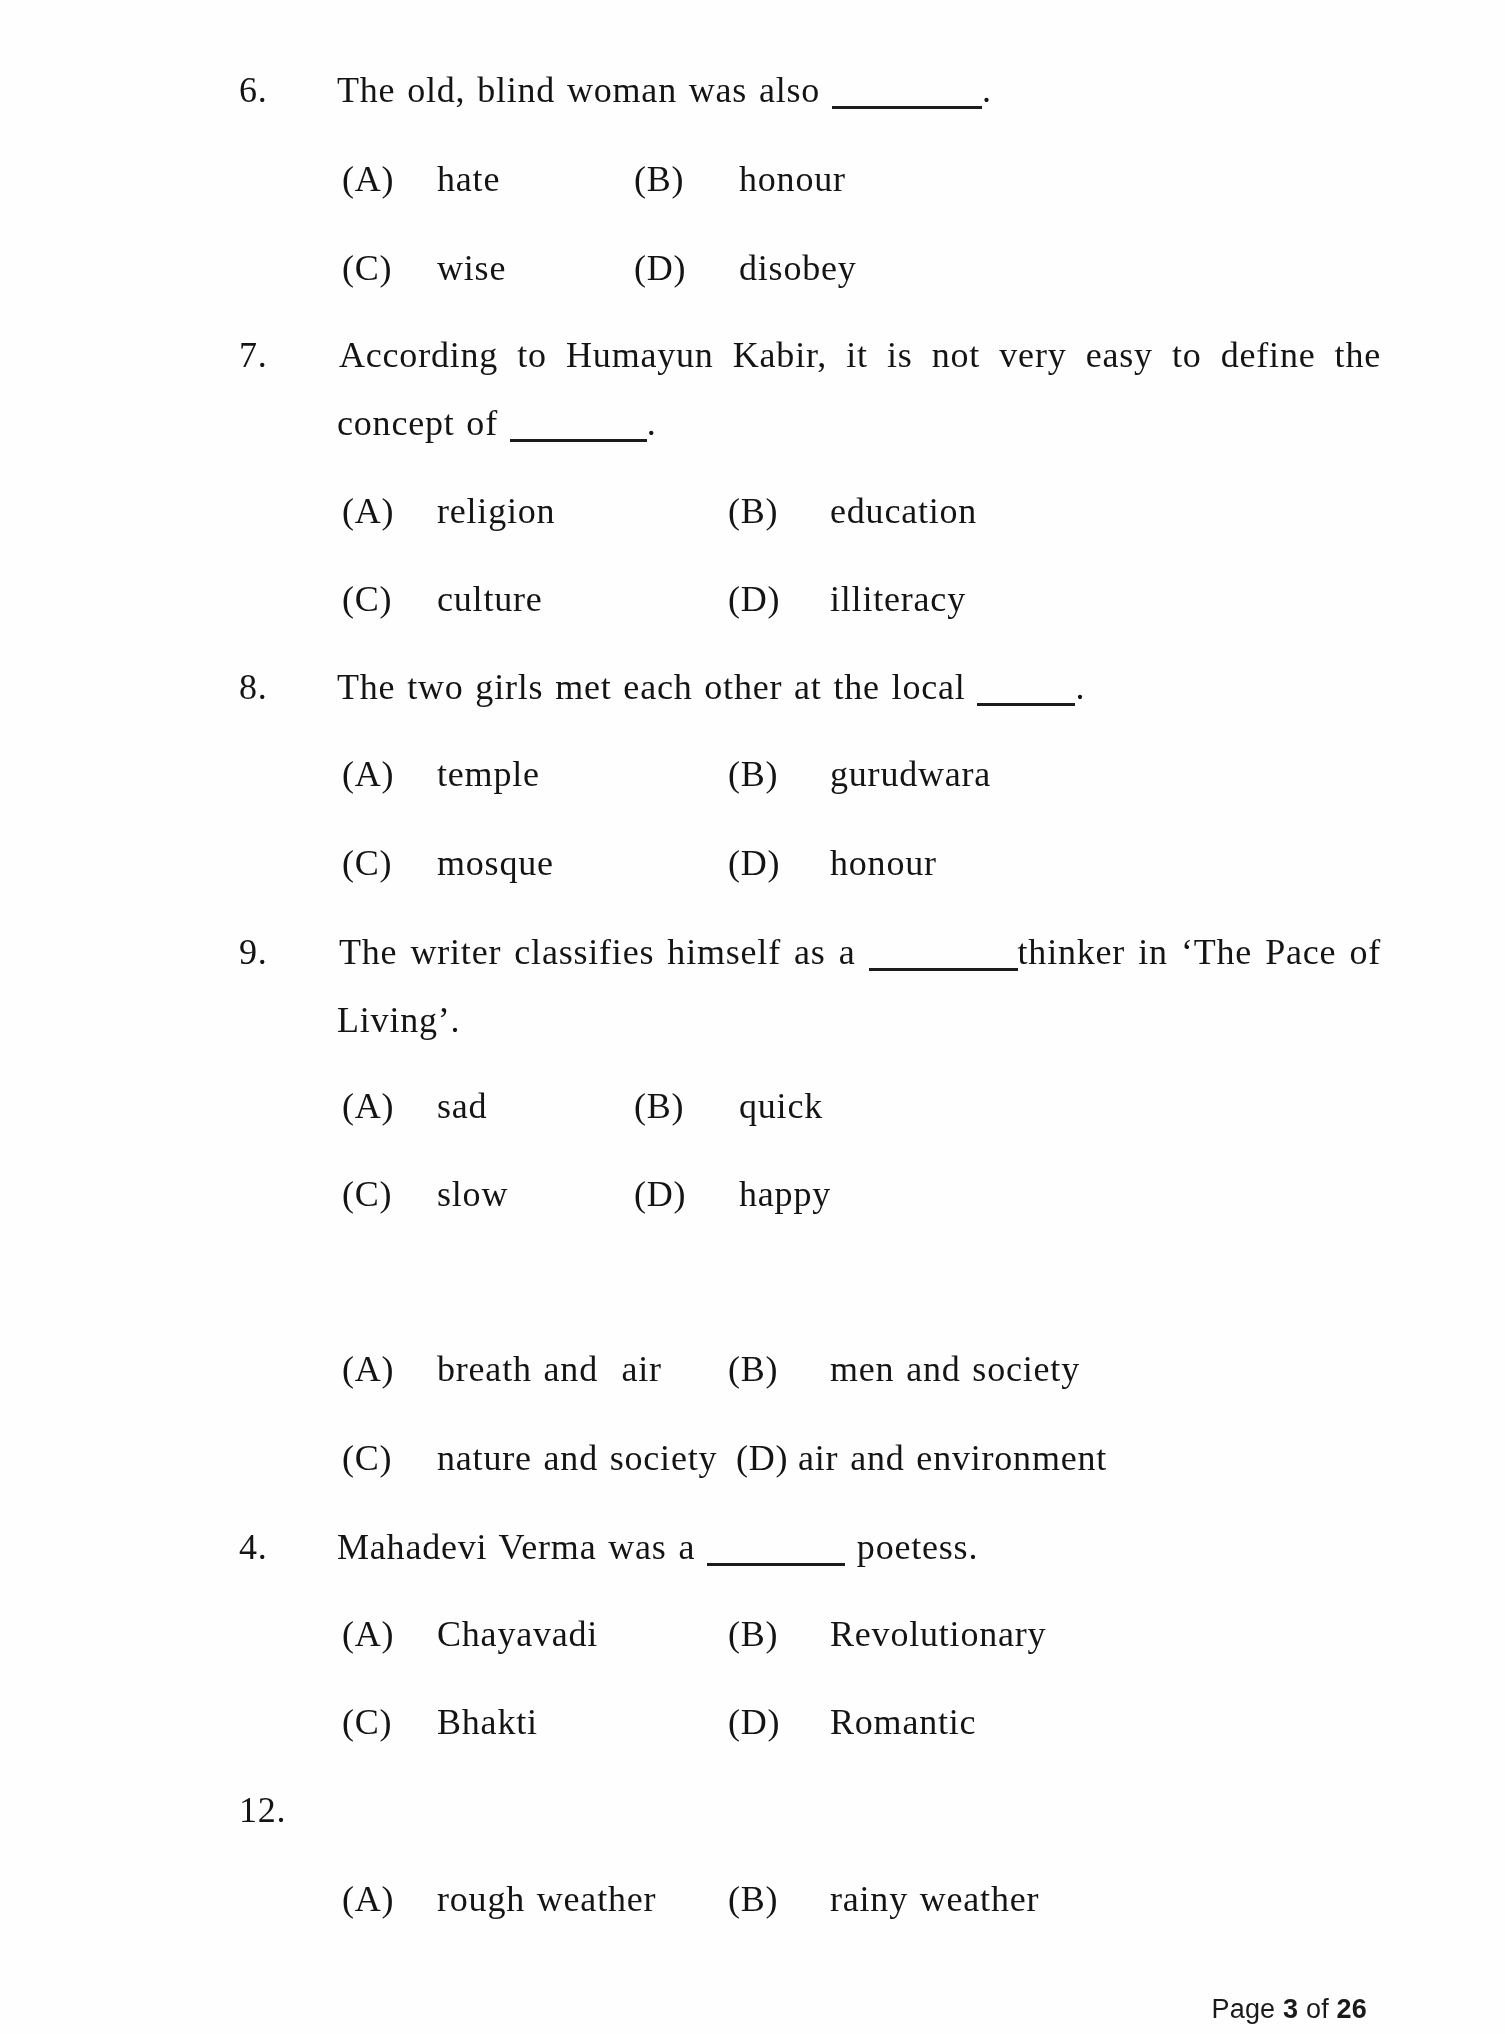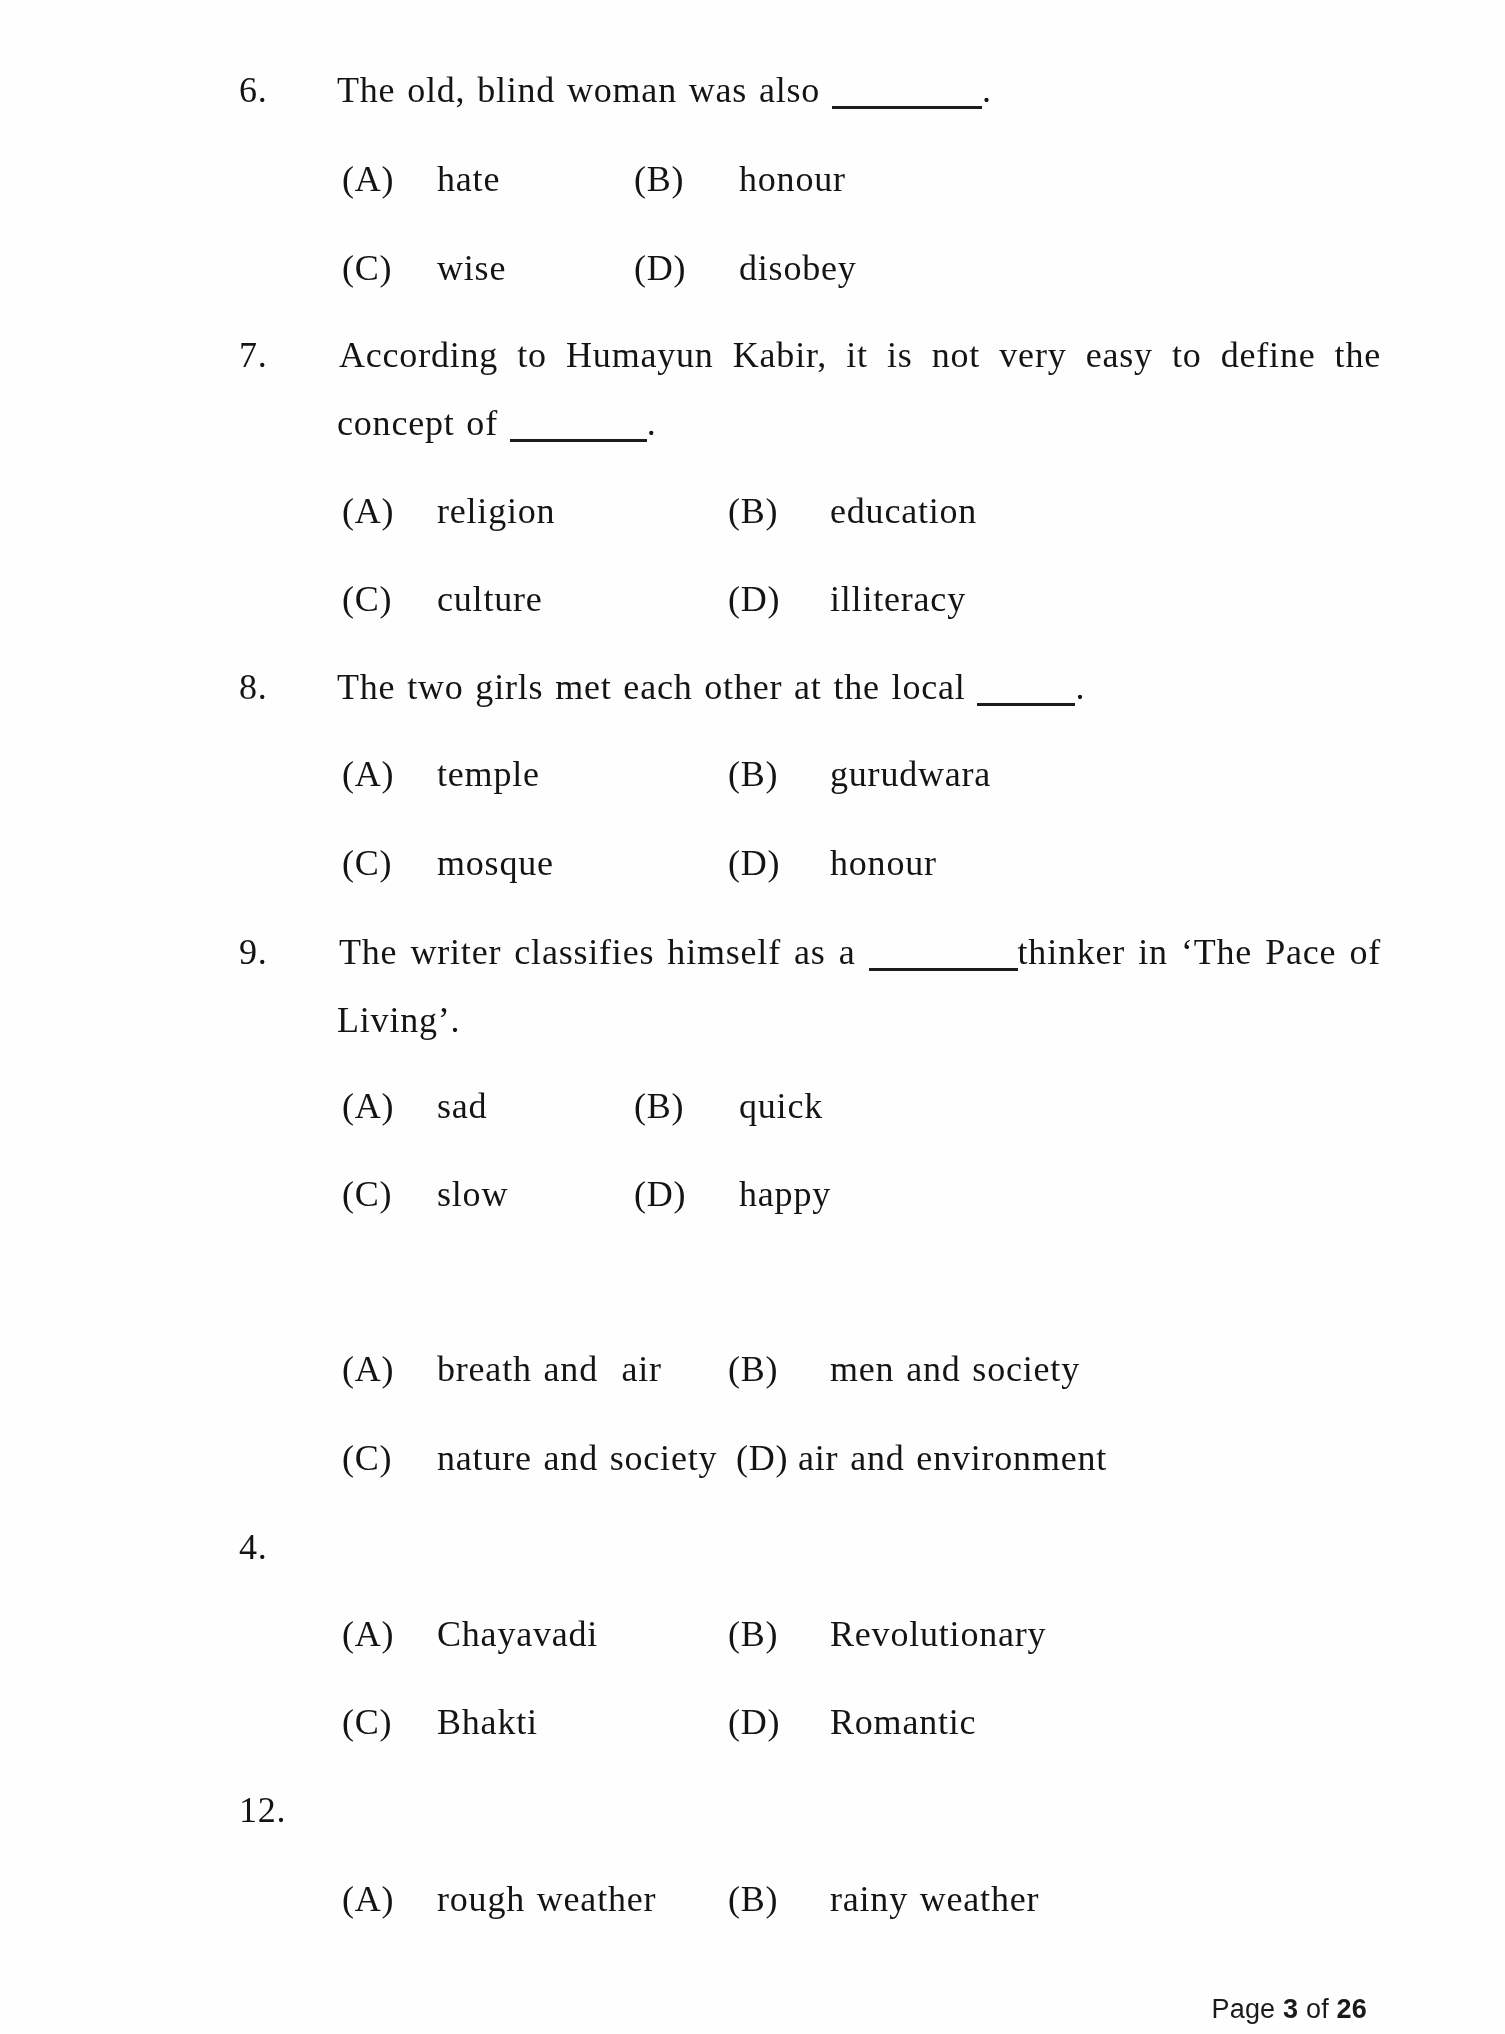--- a/index.html
+++ b/index.html
@@ -141,20 +141,21 @@
       <span>men and society</span>
   </div>
   <div class="optrow q10cd" style="top:1440px">
     <span class="lab">(C)</span>
       <span class="ta">nature and society</span>
       <span class="labB">(D)</span>
       <span>air and environment</span>
   </div>
 
   <div class="line qnum" style="top:1529px">4.</div>
+  <div class="line stem" style="top:1529px"><span>Mahadevi Verma was a</span> <span class="blank b11"></span> <span>poetess.</span></div>
   <div class="optrow wide" style="top:1616px">
     <span class="lab">(A)</span>
       <span class="ta">Chayavadi</span>
       <span class="labB">(B)</span>
       <span>Revolutionary</span>
   </div>
   <div class="optrow wide" style="top:1704px">
     <span class="lab">(C)</span>
       <span class="ta">Bhakti</span>
       <span class="labB">(D)</span>

